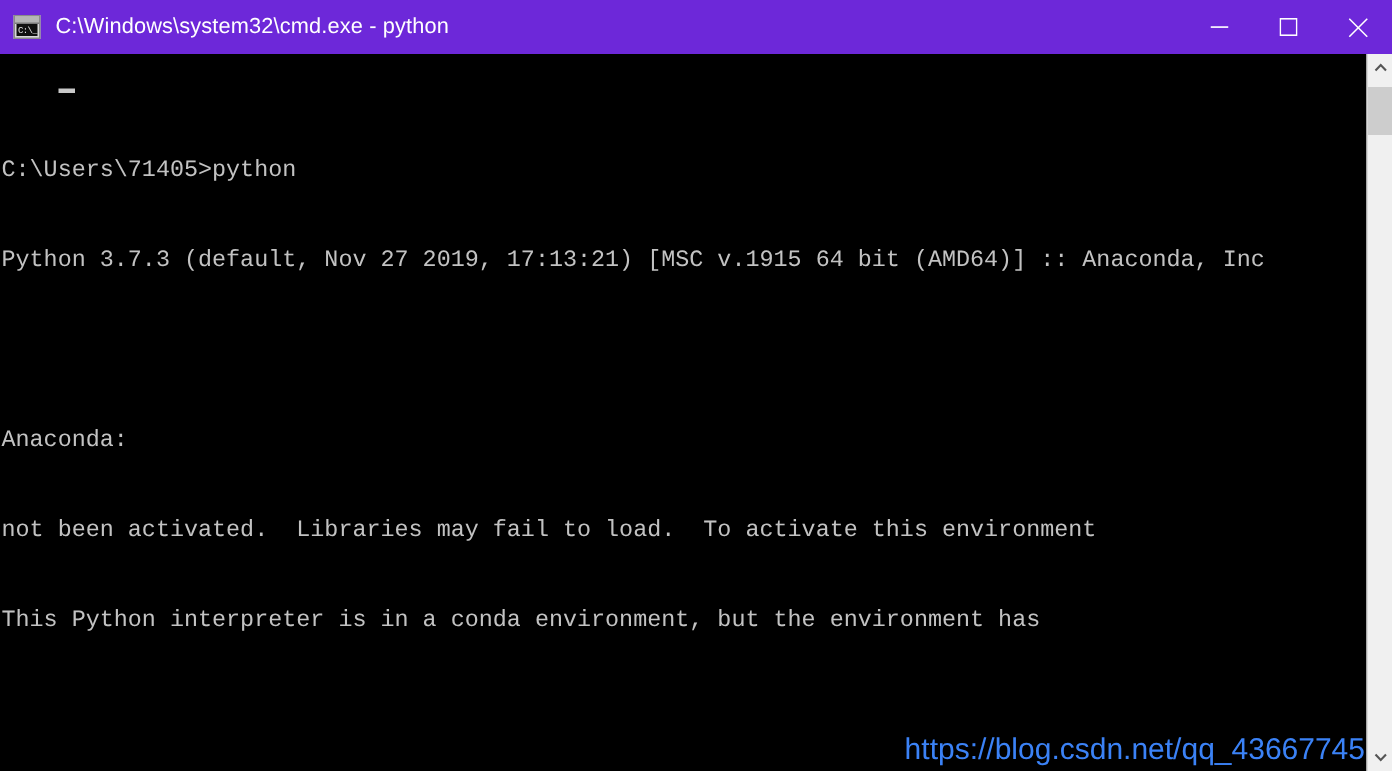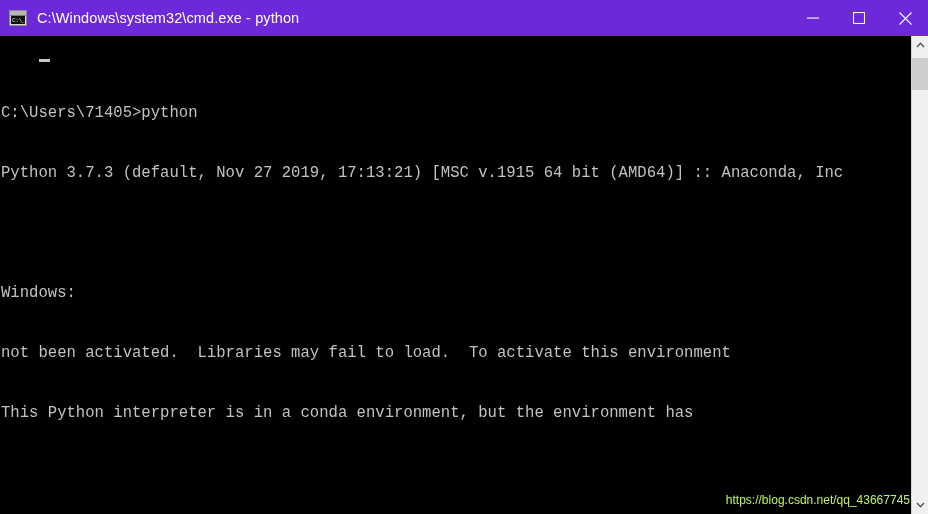--- a/index.html
+++ b/index.html
@@ -121,23 +121,23 @@
     width: 11px;
     height: 3px;
     background: #c8c8c8;
   }
 
   
   #watermark {
     position: absolute;
     right: 18px;
     bottom: 12px;
-    color: #bef264;
+    color: #3b82f6;
     font-family: "Liberation Sans", sans-serif;
-    font-size: 12px;
+    font-size: 20px;
     line-height: 18px;
     white-space: nowrap;
     user-select: none;
   }
 
   
   #scrollbar {
     position: absolute;
     right: 0;
     top: 36px;
@@ -208,21 +208,21 @@
         </svg>
       </div>
     </div>
   </div>
 
   <div id="console">
     <div id="console-text">
       <div class="cline">C:\Users\71405&gt;python</div>
       <div class="cline">Python 3.7.3 (default, Nov 27 2019, 17:13:21) [MSC v.1915 64 bit (AMD64)] :: Anaconda, Inc</div>
       <div class="cline blank"></div>
-      <div class="cline">Windows:</div>
+      <div class="cline">Anaconda:</div>
       <div class="cline">not been activated.  Libraries may fail to load.  To activate this environment</div>
       <div class="cline">This Python interpreter is in a conda environment, but the environment has</div>
       
       
       
       
     </div>
     <div id="cursor"></div>
 
     <div id="watermark">https://blog.csdn.net/qq_43667745</div>

